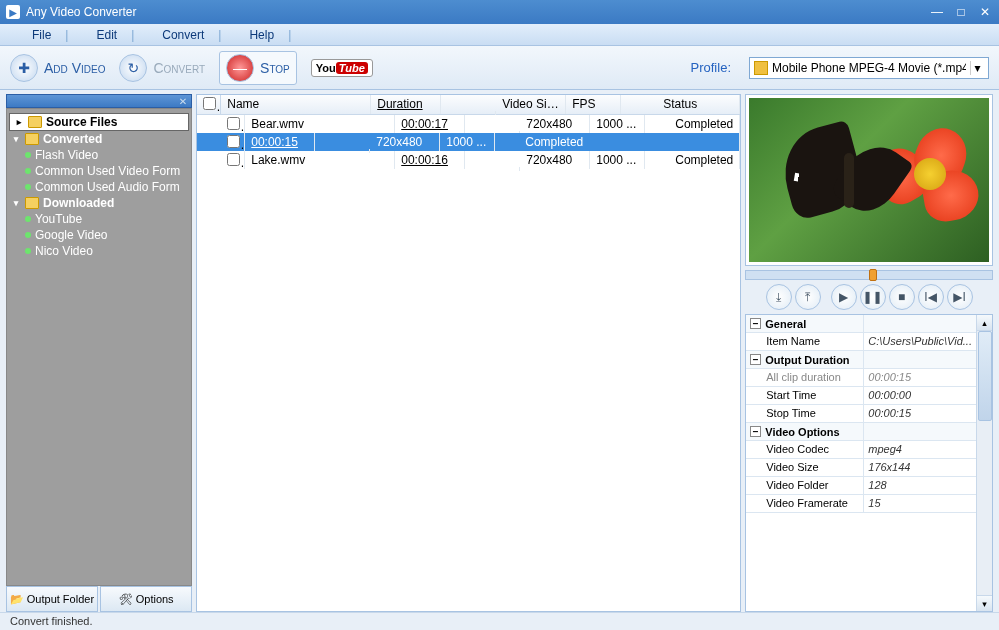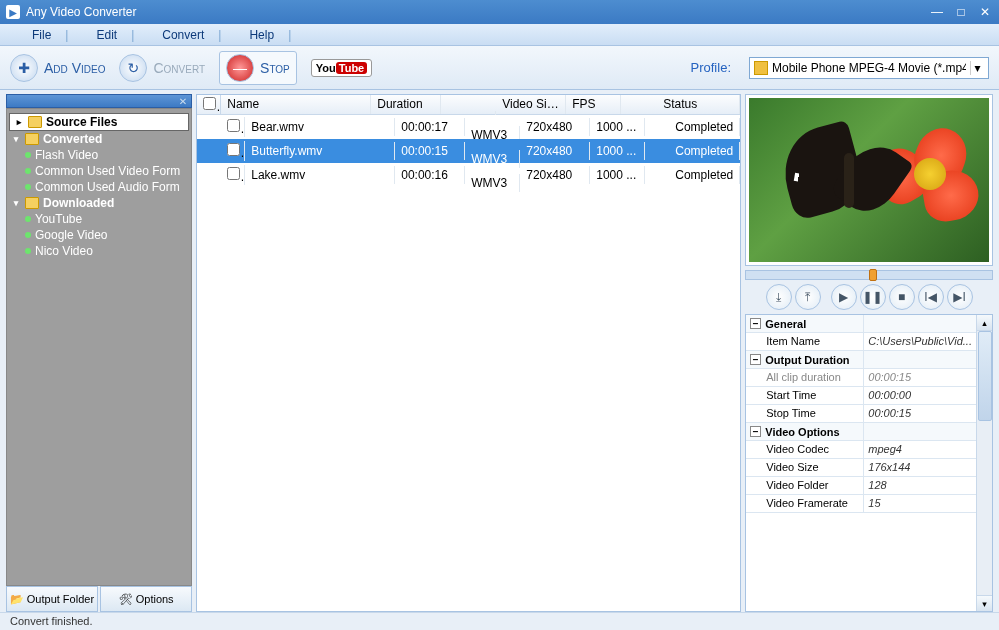--- a/index.html
+++ b/index.html
@@ -15,21 +15,21 @@
 .menubar span.mi { color: #0d3a7a; padding: 0 8px; cursor: pointer; margin-left: 14px; }
 .menubar span.sep { color: #7fa8d3; }
 
 .toolbar { height: 44px; background: linear-gradient(#f2f7fc,#dfeaf6); border-bottom: 1px solid #a8c3e2; display: flex; align-items: center; padding: 0 10px; gap: 14px; }
 .tbtn { display: flex; align-items: center; gap: 6px; color: #2b5ea5; font-variant: small-caps; font-size: 14px; cursor: pointer; }
 .tbtn.disabled { color: #9ab; }
 .tbtn .circ { width: 28px; height: 28px; border-radius: 50%; background: radial-gradient(#fff,#c2d7ef); display: flex; align-items: center; justify-content: center; font-size: 14px; color: #2b5ea5; border:1px solid #a8c3e2;}
 .tbtn .circ.red { background: radial-gradient(#f99,#c22); color:#fff; }
 .tbtn.stop { border:1px solid #a8c3e2; padding:2px 6px; border-radius:3px; background:#f5f9fd; }
 .yt { background: #fff; border:1px solid #999; border-radius:3px; padding: 2px 4px; font-size:11px; font-weight:bold; }
-.yt .y { color:#000; } .yt .t { background:#c00; color:#fff; padding:0 3px; border-radius:3px; }
+.yt .y { color:#000; } .yt .t { background:#c00; color:#fff; padding:0 3px; border-radius:3px;font-style:italic; }
 .spacer { flex: 1; }
 .profile-label { color: #2563c0; font-size:13px; margin-right:4px; }
 .profile-sel { width: 240px; height: 22px; border:1px solid #7fa8d3; background:#fff; display:flex; align-items:center; padding:0 4px; gap:4px; }
 .profile-sel .pic { width:14px; height:14px; background:#f0c040; border:1px solid #c90; }
 .profile-sel .dd { width:14px; text-align:center; border-left:1px solid #ccc; cursor:pointer; }
 
 .content { display: flex; height: 522px; padding: 4px 6px 0 6px; gap: 4px; }
 
 .sidebar { width: 190px; display:flex; flex-direction:column; }
 .sidebar-hdr { height: 14px; background: linear-gradient(#5d95d6,#3d7ac4); border:1px solid #2b5ea5; display:flex; justify-content:flex-end; align-items:center; padding:0 4px; color:#cde; cursor:pointer; font-size:10px;}
@@ -40,22 +40,22 @@
 .tree .bullet { width:6px; height:6px; border-radius:50%; background:#6de56d; margin-left:14px; }
 .tree .root { background:#fff; color:#000; font-weight:bold; border:1px solid #666; margin:0 2px; }
 .tree .bold { font-weight:bold; }
 .sidebar-btm { height: 26px; display:flex; gap:2px; }
 .sidebar-btm button { flex:1; background: linear-gradient(#f7fafd,#dce8f3); border:1px solid #a8c3e2; font-size:11px; display:flex; align-items:center; justify-content:center; gap:3px; cursor:pointer; }
 
 .filelist { flex:1; background:#fff; border:1px solid #a8c3e2; display:flex; flex-direction:column; }
 .flh { display:flex; height:20px; background:linear-gradient(#fcfdfe,#e6eef7); border-bottom:1px solid #c8d8ea; }
 .flh div, .flr div { border-right:1px solid #e0e8f0; padding:2px 6px; overflow:hidden; text-overflow:ellipsis; white-space:nowrap; }
 .flh div:first-child { border-right-color:#c8d8ea; }
-.col-chk{width:24px;text-align:center;} .col-name{width:150px;} .col-dur{width:70px;} .col-fmt{width:55px;margin-top:16px;} .col-vs{width:70px;} .col-fps{width:55px;} .col-st{flex:1; text-align:center;}
-.flr { display:flex; height:24px; align-items:center; cursor:default;padding-left:24px; }
+.col-chk{width:24px;text-align:center;} .col-name{width:150px;} .col-dur{width:70px;text-decoration:underline;} .col-fmt{width:55px;margin-top:16px;} .col-vs{width:70px;} .col-fps{width:55px;} .col-st{flex:1; text-align:center;}
+.flr { display:flex; height:18px; cursor:default;padding-left:24px; }
 .flr.sel { background:#3a8de0; color:#fff; }
 .flr input[type=checkbox]{margin:0;}
 
 .right { width: 252px; display:flex; flex-direction:column; gap:2px; }
 .preview { height: 172px; border:1px solid #a8c3e2; background:#fff; padding:3px; display:flex; flex-direction:column; }
 .preview-img { flex:1; position:relative; overflow:hidden; }
 .preview-img .bg { position:absolute; inset:0; background: linear-gradient(135deg,#3a7a2c 0%,#5fa043 40%,#2d5f22 100%); }
 .preview-img .flower { position:absolute; right:18px; top:30px; width:95px; height:95px; }
 .preview-img .petal { position:absolute; width:50px; height:55px; background:radial-gradient(#ff6b4a,#e23514); border-radius:50% 50% 40% 40%; }
 .preview-img .p1{left:0;top:20px;transform:rotate(-30deg);} .preview-img .p2{left:40px;top:0;transform:rotate(20deg);} .preview-img .p3{left:50px;top:40px;transform:rotate(80deg);}
@@ -209,21 +209,20 @@
       <div class="col-chk"><input type="checkbox" style=""></div>
       <div class="col-name">Bear.wmv</div>
       <div class="col-dur">00:00:17</div>
       <div class="col-fmt">WMV3</div>
       <div class="col-vs">720x480</div>
       <div class="col-fps">1000 ...</div>
       <div class="col-st" style="text-align:left;padding-left:30px;">Completed</div>
     </div>
     <div class="flr sel">
       <div class="col-chk"><input type="checkbox" style=""></div>
-      <div class="col-name">Butterfly.wmv</div>
       <div class="col-dur">00:00:15</div>
       <div class="col-fmt">WMV3</div>
       <div class="col-vs">720x480</div>
       <div class="col-fps">1000 ...</div>
       <div class="col-st" style="text-align:left;padding-left:30px;">Completed</div>
     </div>
     <div class="flr">
       <div class="col-chk"><input type="checkbox" style=""></div>
       <div class="col-name">Lake.wmv</div>
       <div class="col-dur">00:00:16</div>

